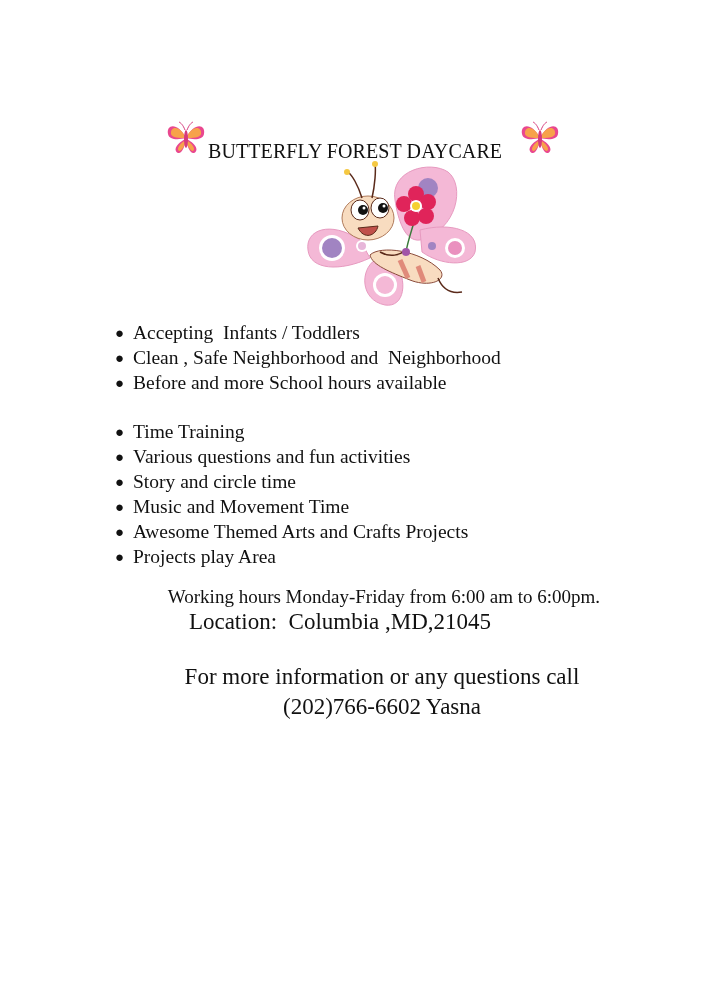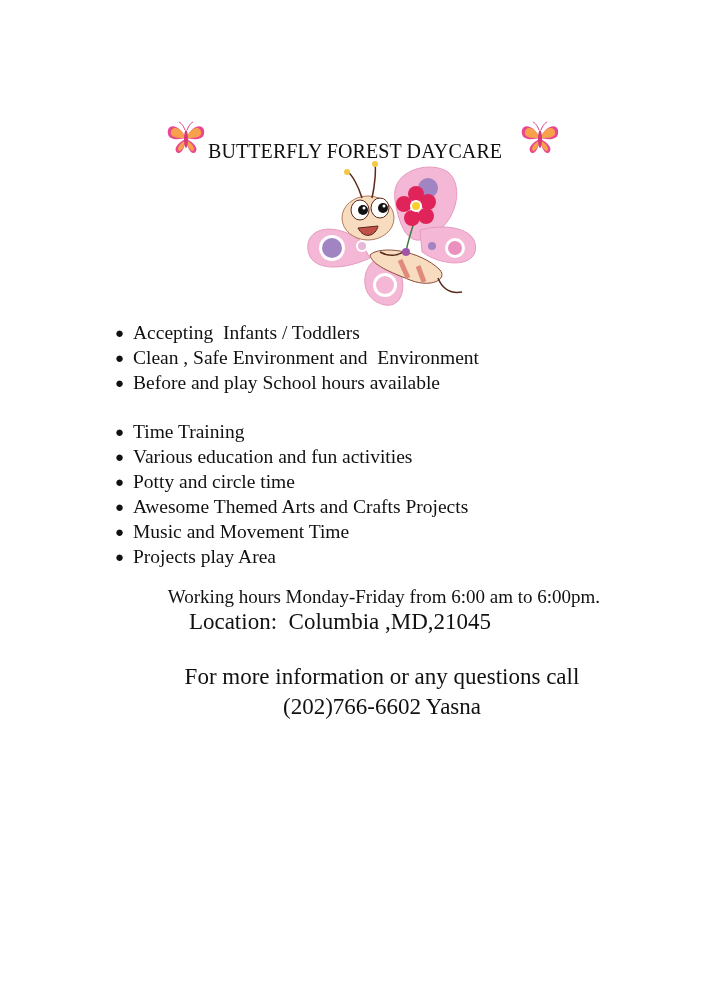--- a/index.html
+++ b/index.html
@@ -110,29 +110,29 @@
     <circle cx="126" cy="56" r="8" fill="#e0245a"></circle>
     <circle cx="112" cy="58" r="8" fill="#e0245a"></circle>
     <circle cx="104" cy="44" r="8" fill="#e0245a"></circle>
     <circle cx="116" cy="46" r="6" fill="#ffffff"></circle>
     <circle cx="116" cy="46" r="4" fill="#f5d030"></circle>
   </g>
 </svg>
 
 <ul class="bullets" style="top:312px;">
   <li><span class="dot">●</span><span>Accepting  Infants / Toddlers</span></li>
-  <li><span class="dot">●</span><span>Clean , Safe Environment and  Environment</span></li>
-  <li><span class="dot">●</span><span>Before and play School hours available</span></li>
+  <li><span class="dot">●</span><span>Clean , Safe Neighborhood and  Neighborhood</span></li>
+  <li><span class="dot">●</span><span>Before and more School hours available</span></li>
 </ul>
 
 <ul class="bullets" style="top:411px;">
   <li><span class="dot">●</span><span>Time Training</span></li>
-  <li><span class="dot">●</span><span>Various education and fun activities</span></li>
-  <li><span class="dot">●</span><span>Potty and circle time</span></li>
+  <li><span class="dot">●</span><span>Various questions and fun activities</span></li>
+  <li><span class="dot">●</span><span>Story and circle time</span></li>
+  <li><span class="dot">●</span><span>Music and Movement Time</span></li>
   <li><span class="dot">●</span><span>Awesome Themed Arts and Crafts Projects</span></li>
-  <li><span class="dot">●</span><span>Music and Movement Time</span></li>
   <li><span class="dot">●</span><span>Projects play Area</span></li>
 </ul>
 
 <div class="center hours">Working hours Monday-Friday from 6:00 am to 6:00pm.</div>
 <div class="center loc">Location:  Columbia ,MD,21045</div>
 <div class="center info">For more information or any questions call</div>
 <div class="center phone">(202)766-6602 Yasna</div>
 
 </body></html>

